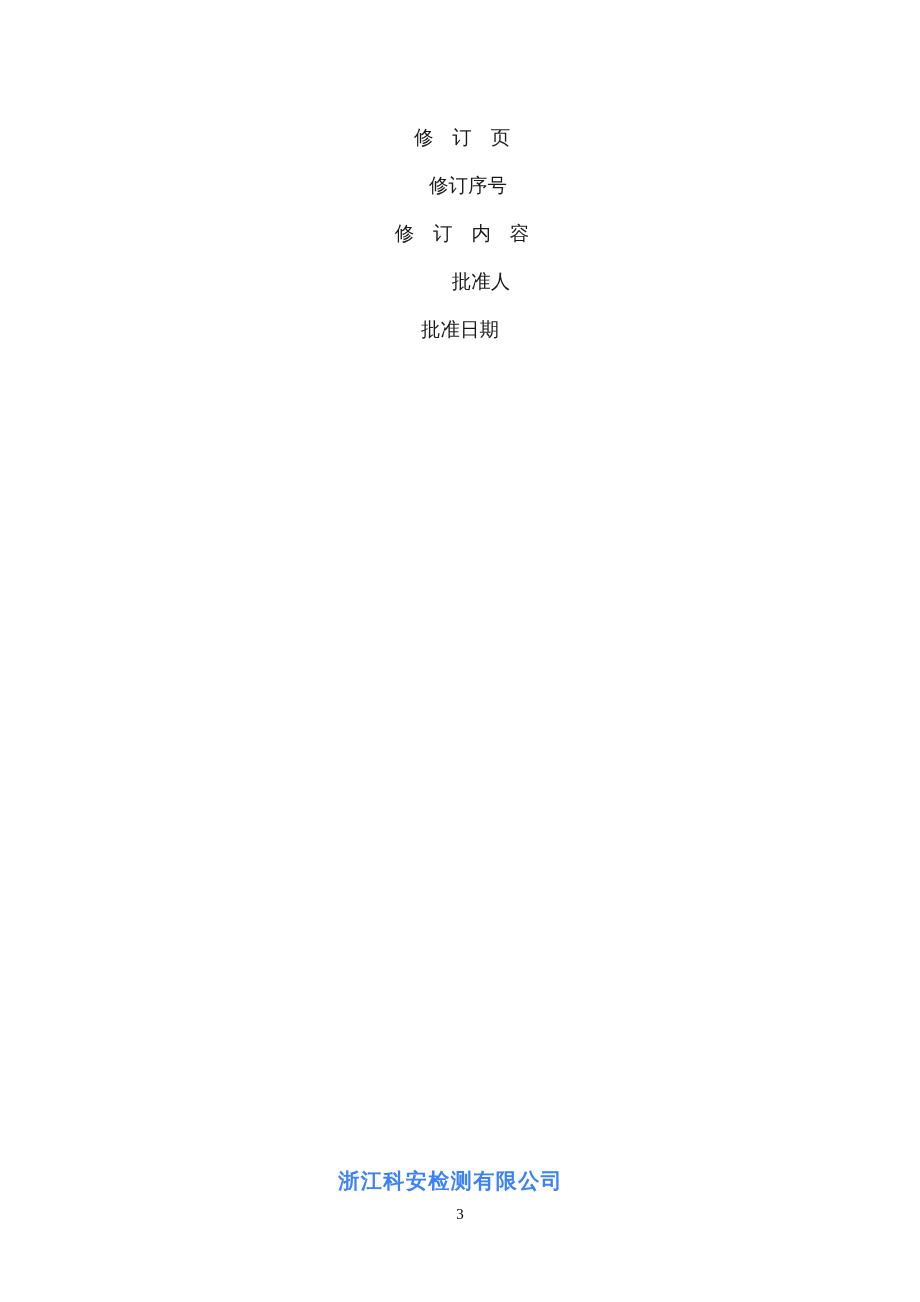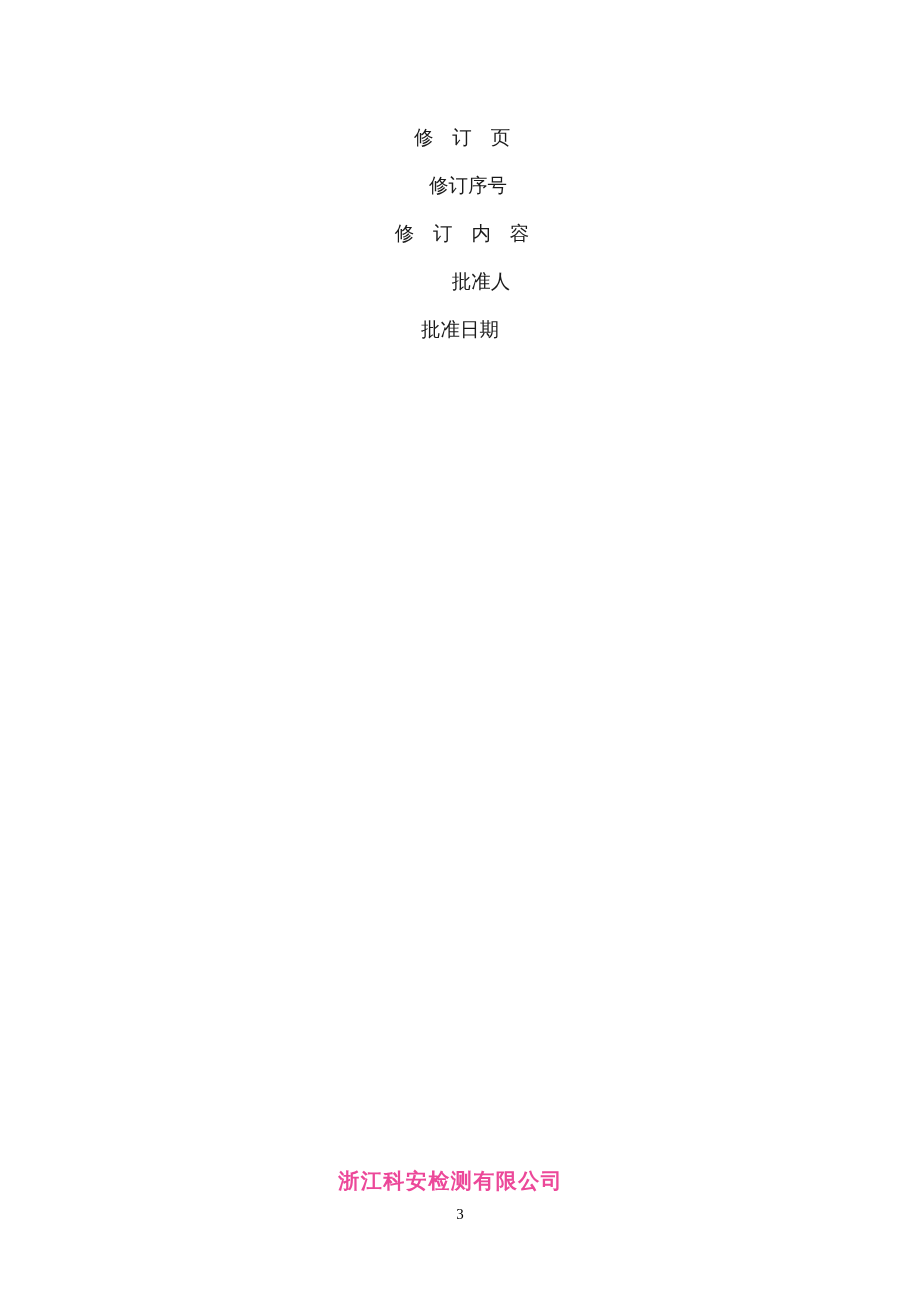--- a/index.html
+++ b/index.html
@@ -79,21 +79,21 @@
     left: 0;
     top: 1166px;
     width: 920px;
     text-align: center;
     font-family: "Liberation Serif", "DejaVu Serif", serif;
     font-weight: bold;
     font-size: 21px;
     line-height: 30px;
     letter-spacing: 1.5px;
     text-indent: 1.5px;
-    color: #ec4899;
+    color: #3b82f6;
     white-space: pre;
     padding-right: 20px;
     box-sizing: border-box;
   }
 
   
   .page-number {
     position: absolute;
     left: 0;
     top: 1204px;

